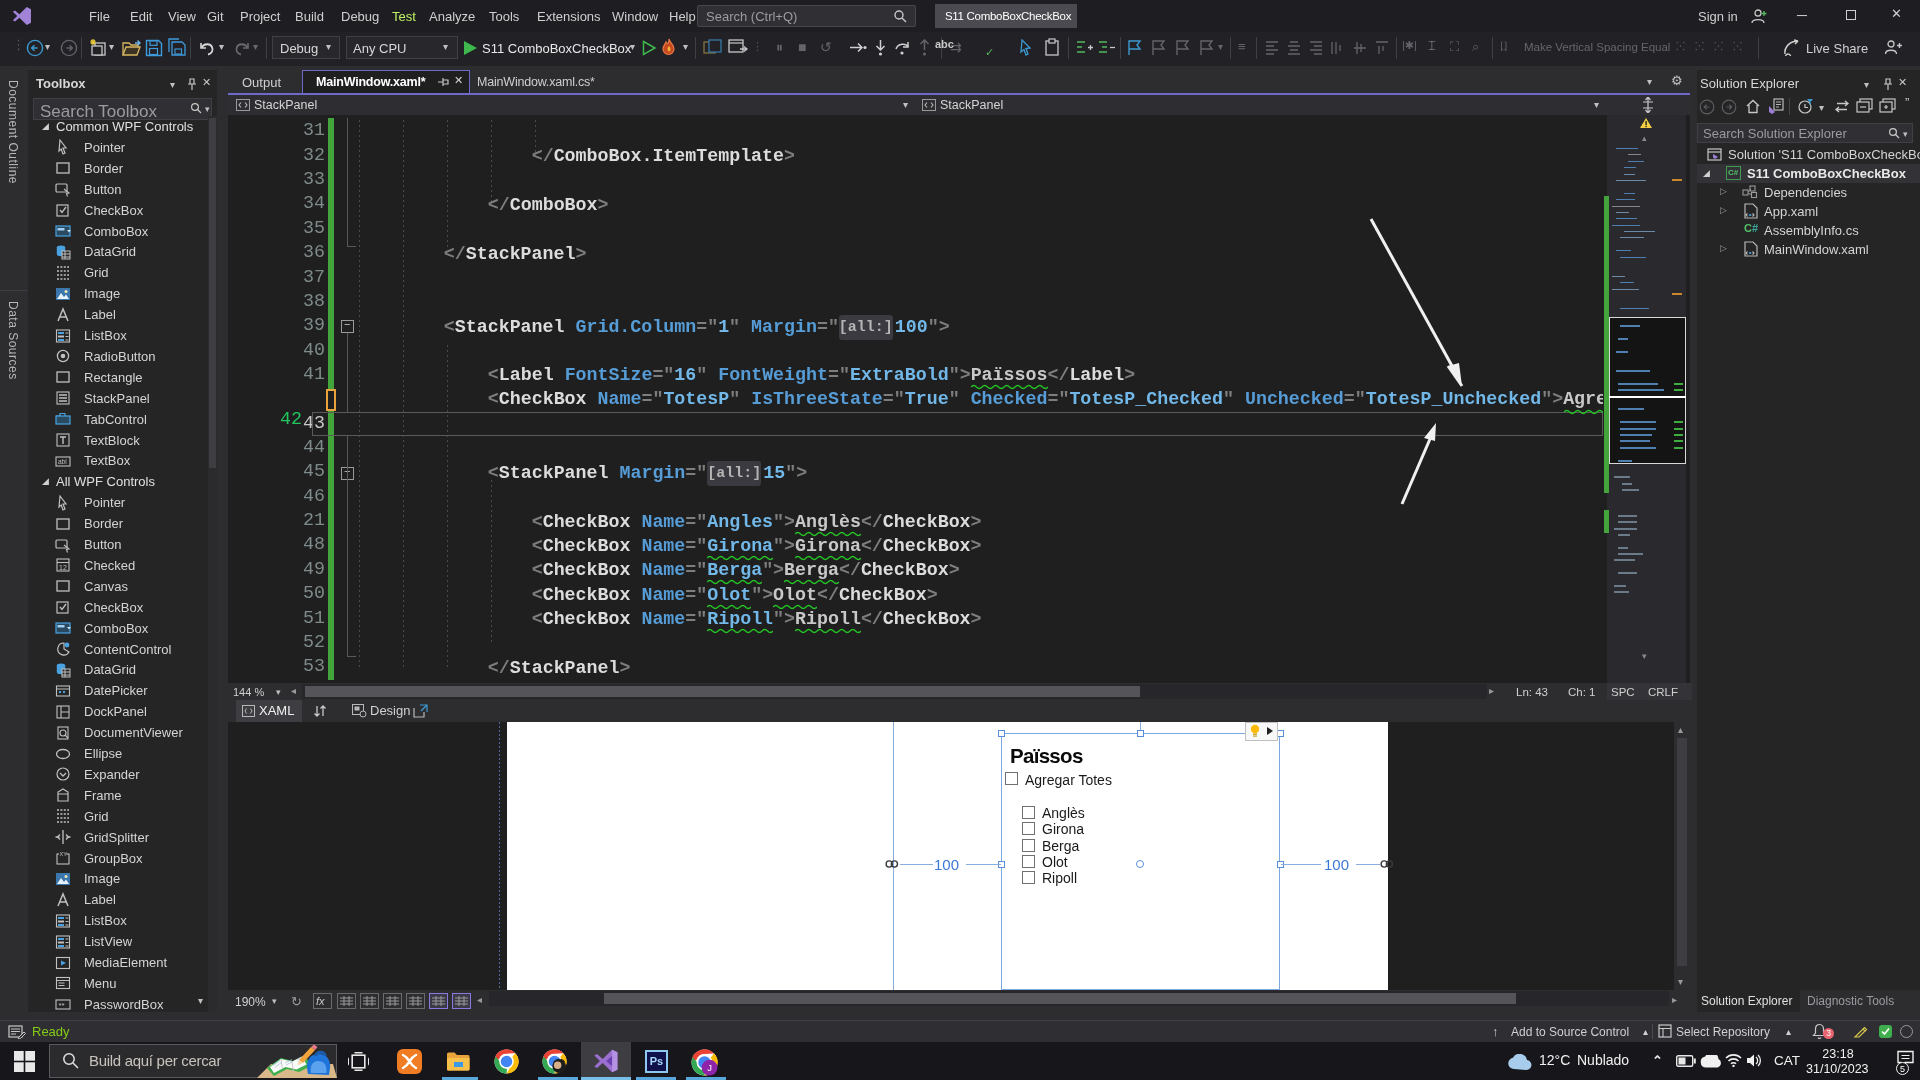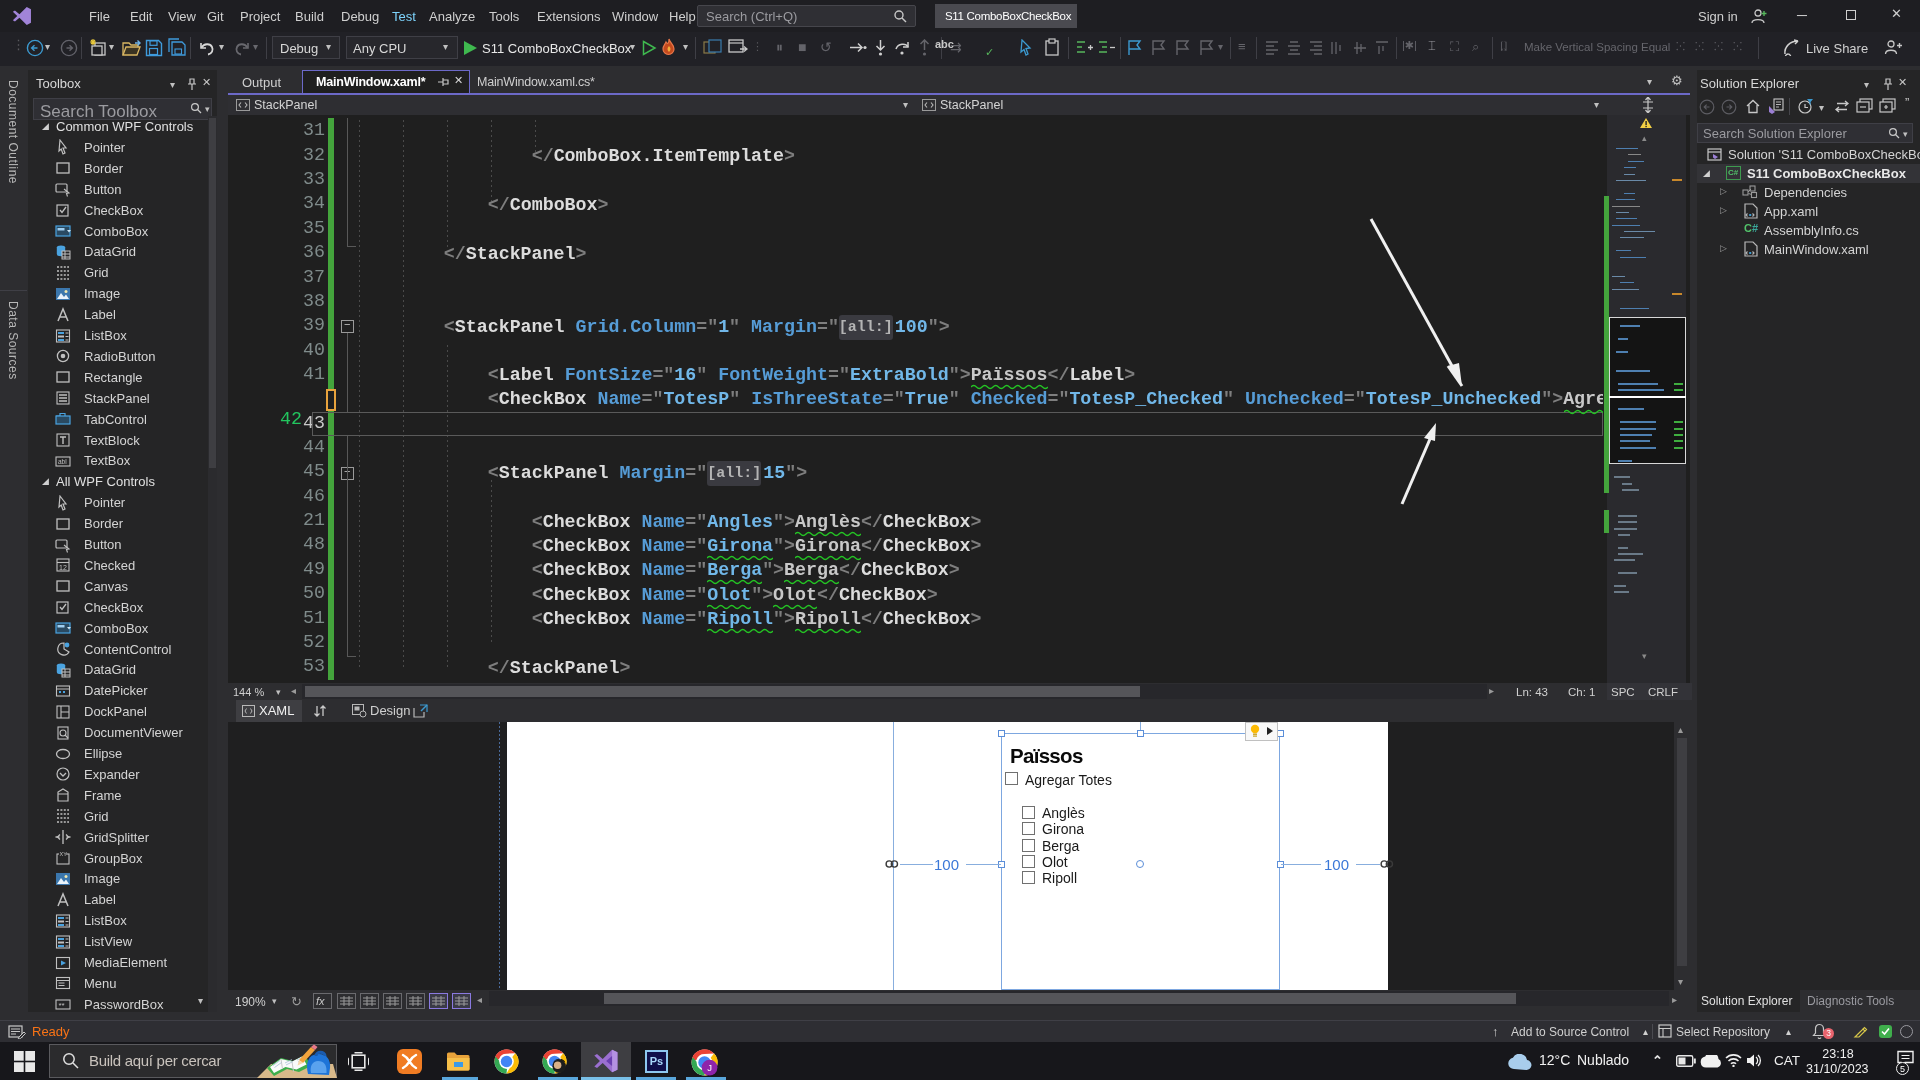--- a/index.html
+++ b/index.html
@@ -11,21 +11,21 @@
 <svg class="a" style="left:10px;top:5px" width="24" height="22" viewBox="0 0 24 24">
     <path d="M2 16.7 L6.8 12 L2 7.3 L4.3 5.9 L9.2 10.2 L17.2 2.3 L21.8 4.6 V19.4 L17.2 21.7 L9.2 13.8 L4.3 18.1 z" fill="#a184d8"></path>
   </svg>
 <div class="a" style="left:89px;top:9px;font-size:13px;color:#cfcfcf;font-weight:normal;white-space:pre;">File</div>
 <div class="a" style="left:130px;top:9px;font-size:13px;color:#cfcfcf;font-weight:normal;white-space:pre;">Edit</div>
 <div class="a" style="left:168px;top:9px;font-size:13px;color:#cfcfcf;font-weight:normal;white-space:pre;">View</div>
 <div class="a" style="left:207px;top:9px;font-size:13px;color:#cfcfcf;font-weight:normal;white-space:pre;">Git</div>
 <div class="a" style="left:240px;top:9px;font-size:13px;color:#cfcfcf;font-weight:normal;white-space:pre;">Project</div>
 <div class="a" style="left:295px;top:9px;font-size:13px;color:#cfcfcf;font-weight:normal;white-space:pre;">Build</div>
 <div class="a" style="left:341px;top:9px;font-size:13px;color:#cfcfcf;font-weight:normal;white-space:pre;">Debug</div>
-<div class="a" style="left:392px;top:9px;font-size:13px;color:#7dd3fc;font-weight:normal;white-space:pre;">Test</div>
+<div class="a" style="left:392px;top:9px;font-size:13px;color:#bef264;font-weight:normal;white-space:pre;">Test</div>
 <div class="a" style="left:429px;top:9px;font-size:13px;color:#cfcfcf;font-weight:normal;white-space:pre;">Analyze</div>
 <div class="a" style="left:489px;top:9px;font-size:13px;color:#cfcfcf;font-weight:normal;white-space:pre;">Tools</div>
 <div class="a" style="left:537px;top:9px;font-size:13px;color:#cfcfcf;font-weight:normal;white-space:pre;">Extensions</div>
 <div class="a" style="left:612px;top:9px;font-size:13px;color:#cfcfcf;font-weight:normal;white-space:pre;">Window</div>
 <div class="a" style="left:669px;top:9px;font-size:13px;color:#cfcfcf;font-weight:normal;white-space:pre;">Help</div>
 <div class="a" style="left:697px;top:5px;width:219px;height:22px;background:#2f2f34;border:1px solid #46464c;border-radius:2px"></div>
 <div class="a" style="left:706px;top:9px;font-size:13px;color:#9b9ba0;font-weight:normal;white-space:pre;">Search (Ctrl+Q)</div>
 <svg class="a" style="left:893px;top:9px" width="14" height="14" viewBox="0 0 14 14">
     <circle cx="6" cy="6" r="4" stroke="#c8c8c8" stroke-width="1.4" fill="none"></circle>
     <path d="M9 9 L13 13" stroke="#c8c8c8" stroke-width="1.4"></path>
@@ -212,21 +212,21 @@
 <svg class="a" style="left:1884px;top:39px" width="20" height="17" viewBox="0 0 20 17">
     <circle cx="7" cy="5" r="3" stroke="#c8c8c8" stroke-width="1.3" fill="none"></circle>
     <path d="M1.5 15 C1.5 10 12.5 10 12.5 15" stroke="#c8c8c8" stroke-width="1.3" fill="none"></path>
     <path d="M15.5 4 v5 M13 6.5 h5" stroke="#c8c8c8" stroke-width="1.4"></path>
   </svg>
 <div class="a" style="left:0;top:66px;width:27px;height:954px;background:#2d2d30"></div>
 <div class="a" style="left:6px;top:80px;font-size:12px;color:#b8b8b8;writing-mode:vertical-lr;letter-spacing:0.5px">Document Outline</div>
 <div class="a" style="left:0;top:290px;width:27px;height:1px;background:#3f3f46"></div>
 <div class="a" style="left:6px;top:301px;font-size:12px;color:#b8b8b8;writing-mode:vertical-lr;letter-spacing:0.5px">Data Sources</div>
 <div class="a" style="left:28px;top:70px;width:189px;height:942px;background:#252526"></div>
-<div class="a" style="left:36px;top:76px;font-size:13px;color:#d8d8d8;font-weight:normal;white-space:pre;">Toolbox</div>
+<div class="a" style="left:36px;top:76px;font-size:13px;color:#d8d8d8;font-weight:bold;white-space:pre;">Toolbox</div>
 <div class="a" style="left:170px;top:79px;font-size:10px;color:#c0c0c0;font-weight:normal;white-space:pre;">▾</div>
 <svg class="a" style="left:186px;top:78px" width="12" height="13" viewBox="0 0 12 13">
     <path d="M4 1 h4 v5 h-4 z M2 6 h8 M6 6 v6" stroke="#c8c8c8" stroke-width="1.2" fill="none"></path>
   </svg>
 <div class="a" style="left:202px;top:76px;font-size:11px;color:#c8c8c8;font-weight:normal;white-space:pre;">✕</div>
 <div class="a" style="left:33px;top:98px;width:179px;height:22px;background:#2f2f34;border:1px solid #3f3f46"></div>
 <div class="a" style="left:40px;top:102px;font-size:17px;color:#9b9ba0;font-weight:normal;white-space:pre;">Search Toolbox</div>
 <svg class="a" style="left:190px;top:102px" width="12" height="13" viewBox="0 0 12 13">
     <circle cx="5" cy="5" r="3.4" stroke="#c8c8c8" stroke-width="1.2" fill="none"></circle>
     <path d="M7.5 7.5 L11 11" stroke="#c8c8c8" stroke-width="1.2"></path>
@@ -867,21 +867,21 @@
 <div class="a" style="left:1697px;top:990px;width:103px;height:22px;background:#252526"></div>
 <div class="a" style="left:1701px;top:994px;font-size:12px;color:#e0e0e0;font-weight:normal;white-space:pre;">Solution Explorer</div>
 <div class="a" style="left:1807px;top:994px;font-size:12px;color:#9a9aa0;font-weight:normal;white-space:pre;">Diagnostic Tools</div>
 <div class="a" style="left:0;top:1012px;width:1920px;height:8px;background:#2d2d30"></div>
 <div class="a" style="left:0;top:1020px;width:1920px;height:22px;background:#2e2e33;border-top:1px solid #3f3f46"></div>
 <svg class="a" style="left:8px;top:1024px" width="18" height="15" viewBox="0 0 18 15">
     <rect x="1" y="2" width="13" height="11" stroke="#c8c8c8" stroke-width="1.2" fill="none"></rect>
     <path d="M3 5 h9 M3 7.5 h9 M3 10 h5" stroke="#c8c8c8" stroke-width="1"></path>
     <path d="M11 13 L16 8 l1.5 1.5 L12.5 14.5 l-2.5 1 z" fill="#2e2e33" stroke="#c8c8c8" stroke-width="1"></path>
   </svg>
-<div class="a" style="left:32px;top:1024px;font-size:13px;color:#f97316;font-weight:normal;white-space:pre;">Ready</div>
+<div class="a" style="left:32px;top:1024px;font-size:13px;color:#84cc16;font-weight:normal;white-space:pre;">Ready</div>
 <div class="a" style="left:1492px;top:1024px;font-size:13px;color:#d0d0d0;font-weight:normal;white-space:pre;">↑</div>
 <div class="a" style="left:1511px;top:1025px;font-size:12px;color:#d0d0d0;font-weight:normal;white-space:pre;">Add to Source Control</div>
 <div class="a" style="left:1643px;top:1026px;font-size:10px;color:#d0d0d0;font-weight:normal;white-space:pre;">▴</div>
 <div class="a" style="left:1652px;top:1024px;width:1px;height:15px;background:#4a4a50"></div>
 <svg class="a" style="left:1658px;top:1024px" width="14" height="14" viewBox="0 0 14 14">
     <rect x="1" y="1" width="12" height="12" stroke="#c8c8c8" stroke-width="1.2" fill="none"></rect>
     <path d="M1 4.5 h12 M5 4.5 V13" stroke="#c8c8c8" stroke-width="1.1"></path>
   </svg>
 <div class="a" style="left:1676px;top:1025px;font-size:12px;color:#d0d0d0;font-weight:normal;white-space:pre;">Select Repository</div>
 <div class="a" style="left:1786px;top:1026px;font-size:10px;color:#d0d0d0;font-weight:normal;white-space:pre;">▴</div>

